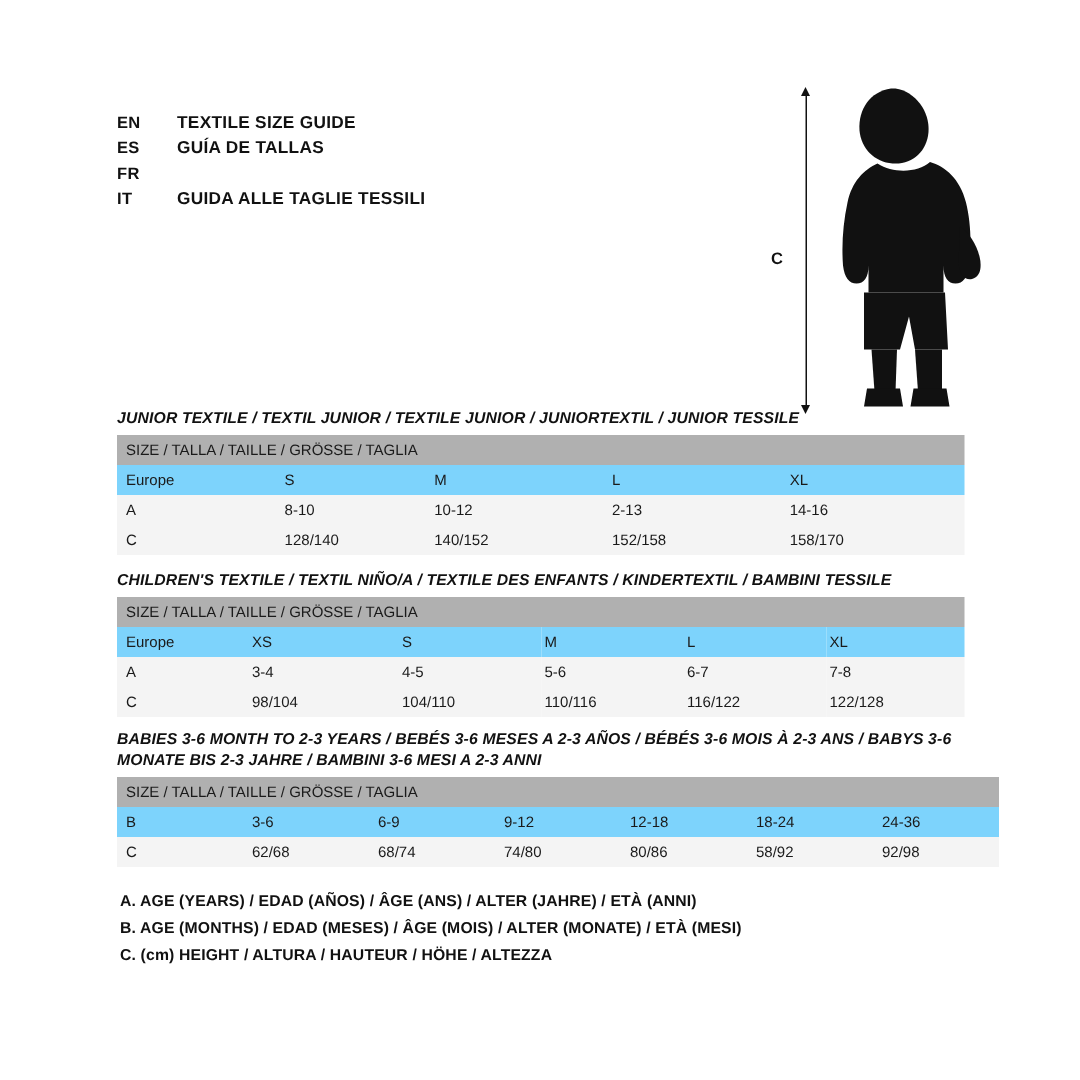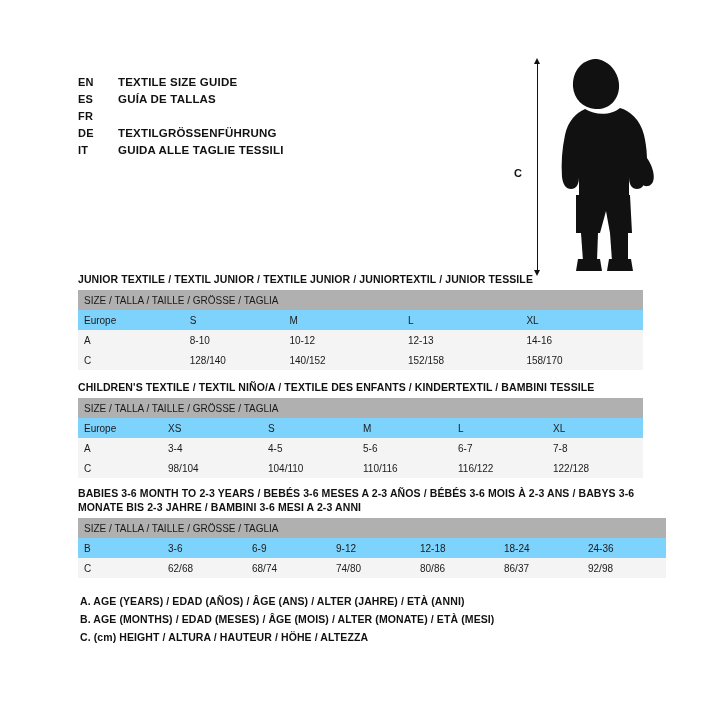--- a/index.html
+++ b/index.html
@@ -103,20 +103,21 @@
     left: 78px;
     width: 565px;
   }
   .section-title {
     font-size: 10.5px;
     font-weight: bold;
     color: #111;
     margin-bottom: 4px;
     line-height: 14px;
     letter-spacing: 0.1px;
+    font-style: italic;
   }
   table.size-table {
     border-collapse: collapse;
     width: 100%;
     table-layout: fixed;
   }
   table.size-table td,
   table.size-table th {
     font-size: 10px;
     text-align: left;
@@ -172,24 +173,20 @@
       <span class="lang-text">TEXTILE SIZE GUIDE</span>
     </div>
     <div class="lang-row">
       <span class="lang-code">ES</span>
       <span class="lang-text">GUÍA DE TALLAS</span>
     </div>
     <div class="lang-row">
       <span class="lang-code">FR</span>
     </div>
     <div class="lang-row">
-      <span class="lang-code">DE</span>
-      <span class="lang-text">TEXTILGRÖSSENFÜHRUNG</span>
-    </div>
-    <div class="lang-row">
       <span class="lang-code">IT</span>
       <span class="lang-text">GUIDA ALLE TAGLIE TESSILI</span>
     </div>
   </div>
 
   <div class="figure-area">
     <span class="fig-label">C</span>
     <span class="fig-arrow"></span>
     <svg class="silhouette" width="110" height="225" viewBox="0 0 110 225">
 
@@ -229,21 +226,21 @@
         <td class="pad">Europe</td>
         <td>S</td>
         <td>M</td>
         <td>L</td>
         <td>XL</td>
       </tr>
       <tr class="light-row">
         <td class="pad">A</td>
         <td>8-10</td>
         <td>10-12</td>
-        <td>12-13</td>
+        <td>2-13</td>
         <td>14-16</td>
       </tr>
       <tr class="light-row">
         <td class="pad">C</td>
         <td>128/140</td>
         <td>140/152</td>
         <td>152/158</td>
         <td>158/170</td>
       </tr>
     </tbody>
@@ -317,21 +314,21 @@
         <td>12-18</td>
         <td>18-24</td>
         <td>24-36</td>
       </tr>
       <tr class="light-row">
         <td class="pad">C</td>
         <td>62/68</td>
         <td>68/74</td>
         <td>74/80</td>
         <td>80/86</td>
-        <td>86/37</td>
+        <td>58/92</td>
         <td>92/98</td>
       </tr>
     </tbody>
       </table>
   </div>
 
   <div class="notes">
     <div class="note">A. AGE (YEARS) / EDAD (AÑOS) / ÂGE (ANS) / ALTER (JAHRE) / ETÀ (ANNI)</div>
     <div class="note">B. AGE (MONTHS) / EDAD (MESES) / ÂGE (MOIS) / ALTER (MONATE) / ETÀ (MESI)</div>
     <div class="note">C. (cm) HEIGHT / ALTURA / HAUTEUR / HÖHE / ALTEZZA</div>

